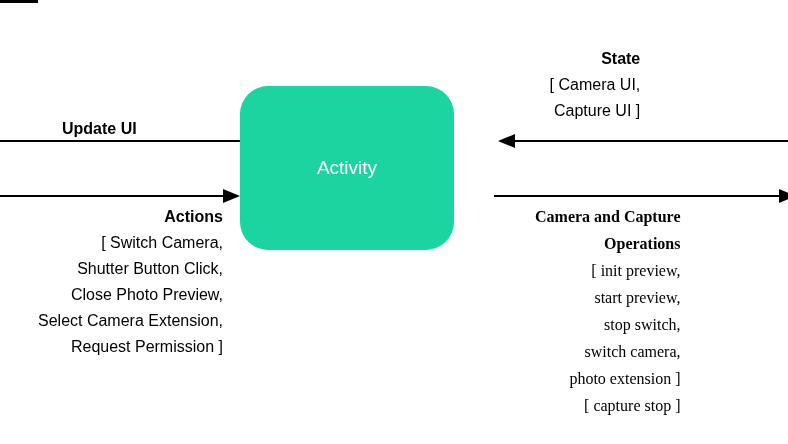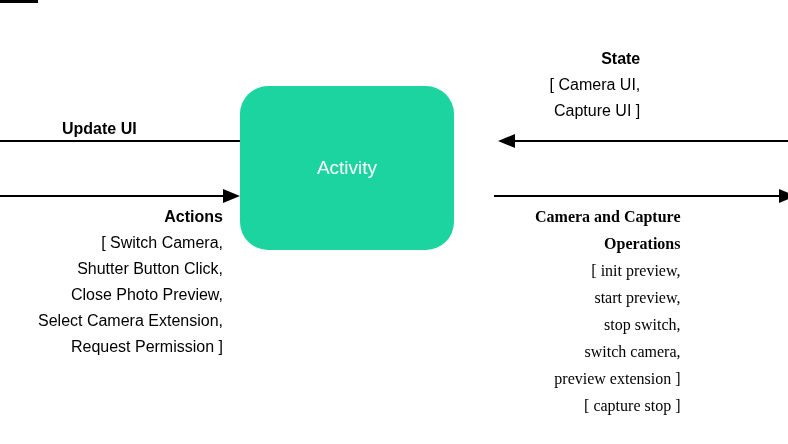--- a/index.html
+++ b/index.html
@@ -106,17 +106,17 @@
 
   <div class="hline line-camera-ops"></div>
   <div class="head head-right head-camera-ops"></div>
   <div class="tblock blk-camops">
     <div class="bold">Camera and Capture</div>
     <div class="bold">Operations</div>
     <div>[ init preview,</div>
     <div class="indent">start preview,</div>
     <div class="indent">stop switch,</div>
     <div class="indent">switch camera,</div>
-    <div class="indent">preview extension ]</div>
+    <div class="indent">photo extension ]</div>
     <div>[ capture stop ]</div>
   </div>
 
 </div>
 
 </body></html>

